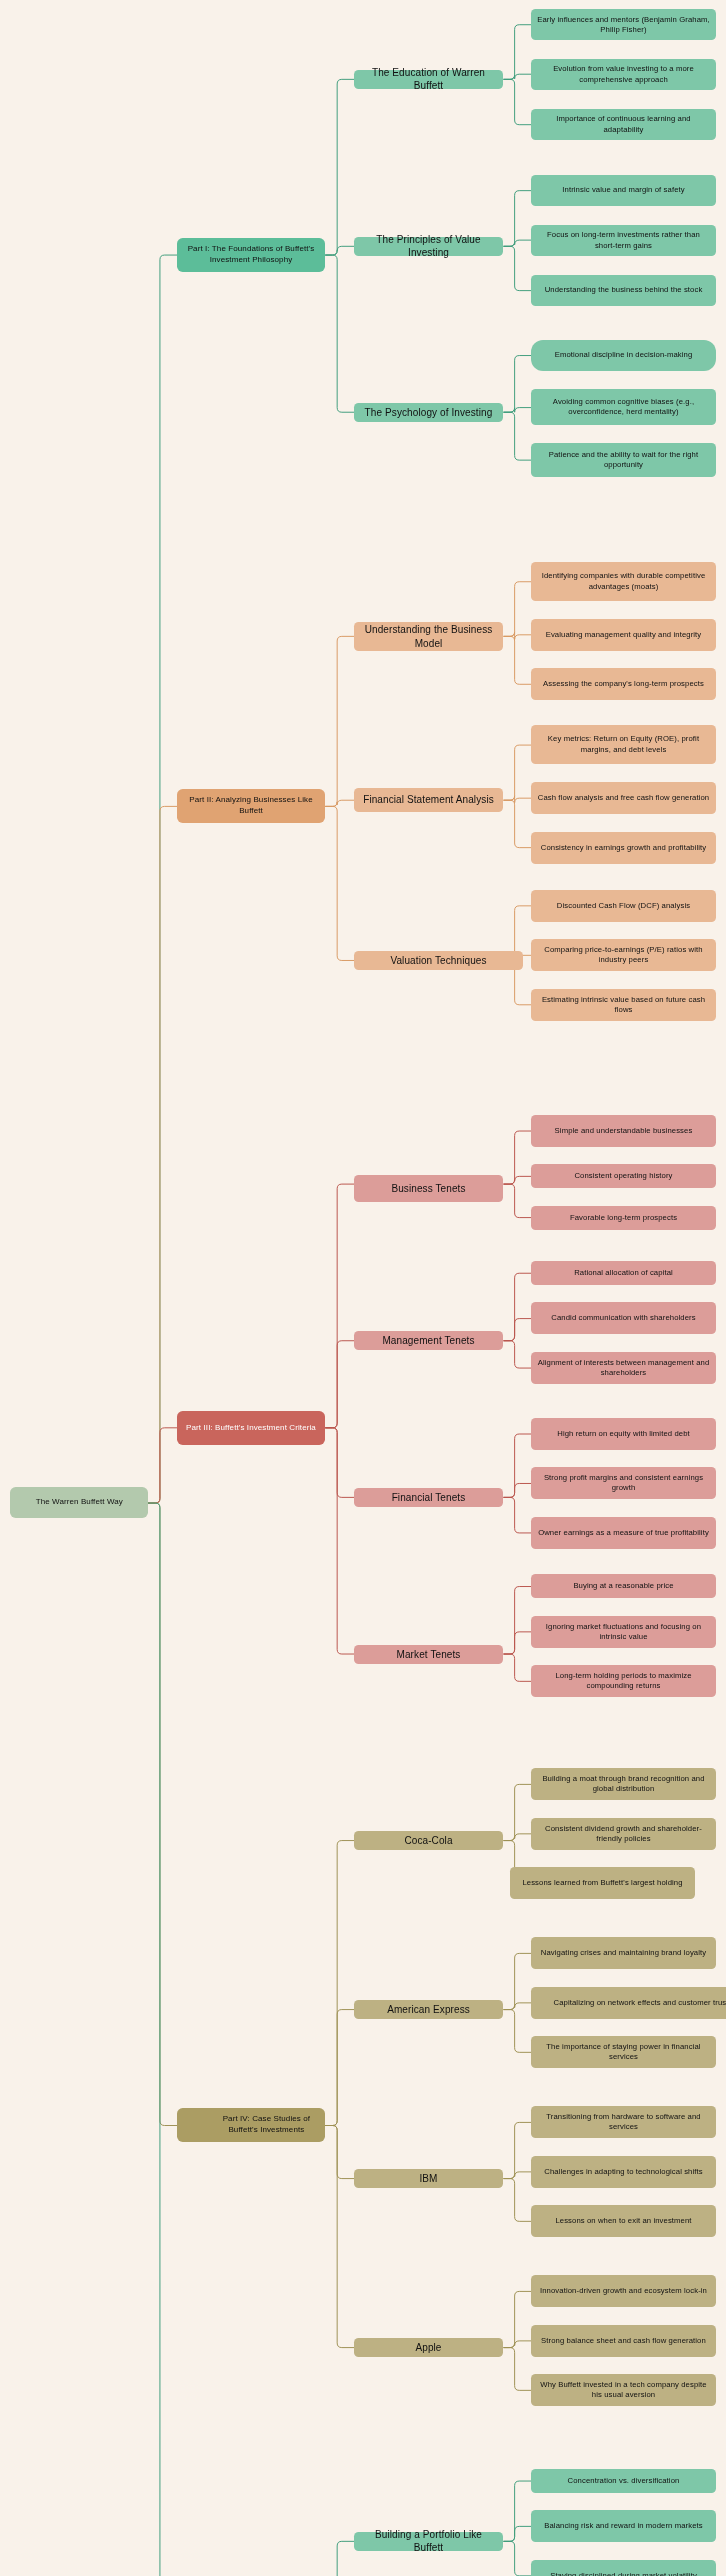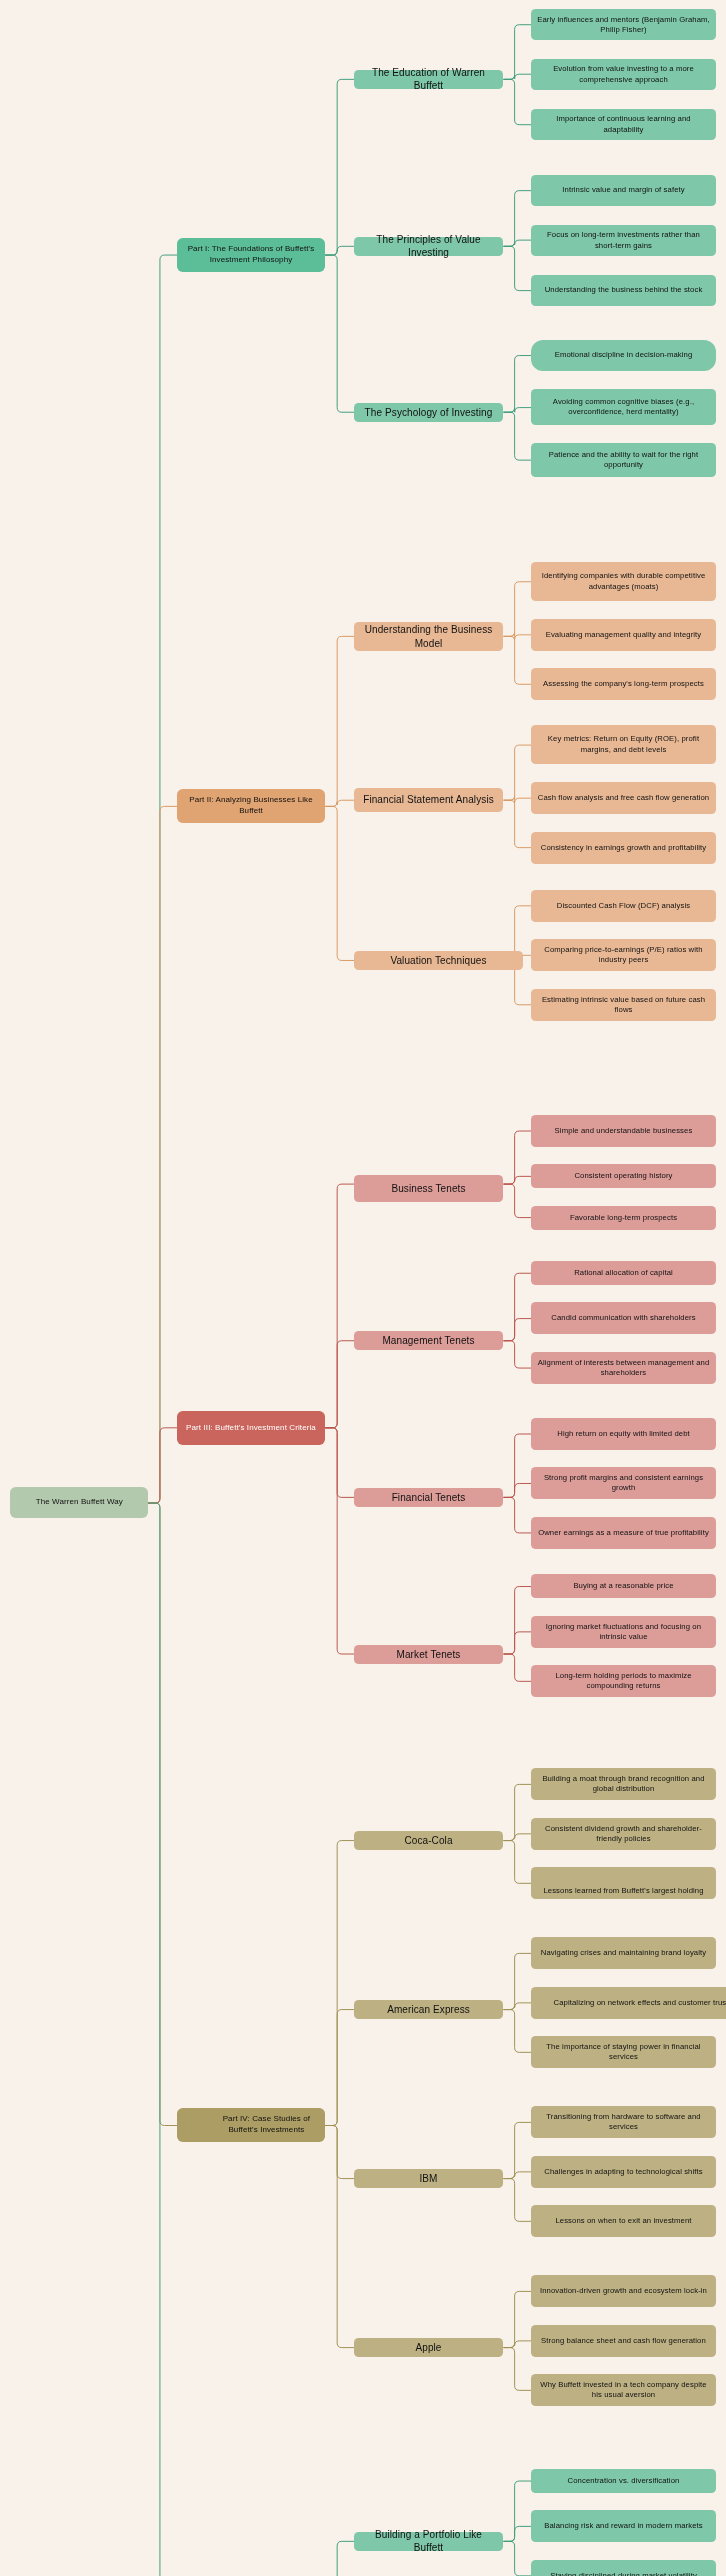--- a/index.html
+++ b/index.html
@@ -275,21 +275,21 @@
       </div>
       <div class="node lv2" style="left: 354px; top: 1831px; width: 149px; height: 18.5px; background: rgb(189, 177, 131);">
         <span class="node-label">Coca-Cola</span>
       </div>
       <div class="node lv3" style="left: 531px; top: 1768px; width: 185px; height: 32px; background: rgb(189, 177, 131);">
         <span class="node-label">Building a moat through brand recognition and global distribution</span>
       </div>
       <div class="node lv3" style="left: 531px; top: 1818px; width: 185px; height: 32px; background: rgb(189, 177, 131);">
         <span class="node-label">Consistent dividend growth and shareholder-friendly policies</span>
       </div>
-      <div class="node lv3" style="left: 531px; top: 1867px; width: 185px; height: 32px; background: rgb(189, 177, 131); align-items: flex-end;">
+      <div class="node lv3" style="left: 510px; top: 1867px; width: 185px; height: 32px; background: rgb(189, 177, 131);">
         <span class="node-label">Lessons learned from Buffett's largest holding</span>
       </div>
       <div class="node lv2" style="left: 354px; top: 2000px; width: 149px; height: 18.5px; background: rgb(189, 177, 131);">
         <span class="node-label">American Express</span>
       </div>
       <div class="node lv3" style="left: 531px; top: 1937px; width: 185px; height: 32px; background: rgb(189, 177, 131);">
         <span class="node-label">Navigating crises and maintaining brand loyalty</span>
       </div>
       <div class="node lv3" style="left: 531px; top: 1987px; width: 220px; height: 32px; background: rgb(189, 177, 131);">
         <span class="node-label">Capitalizing on network effects and customer trust</span>

